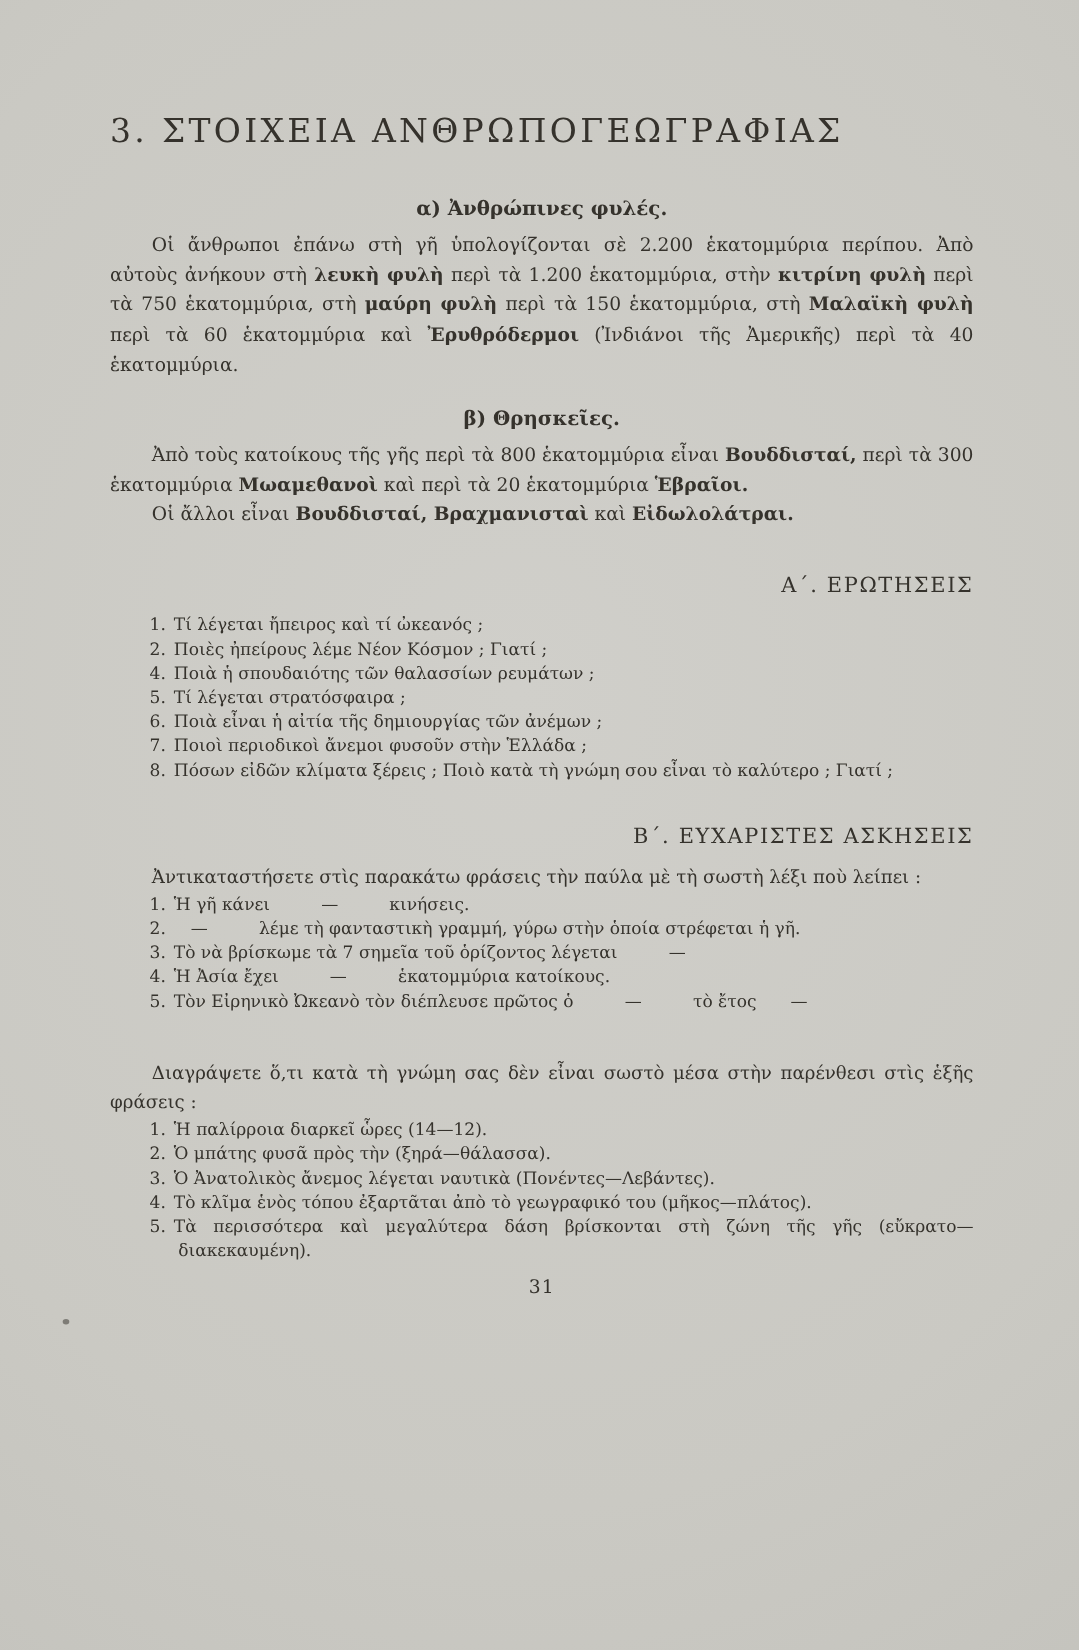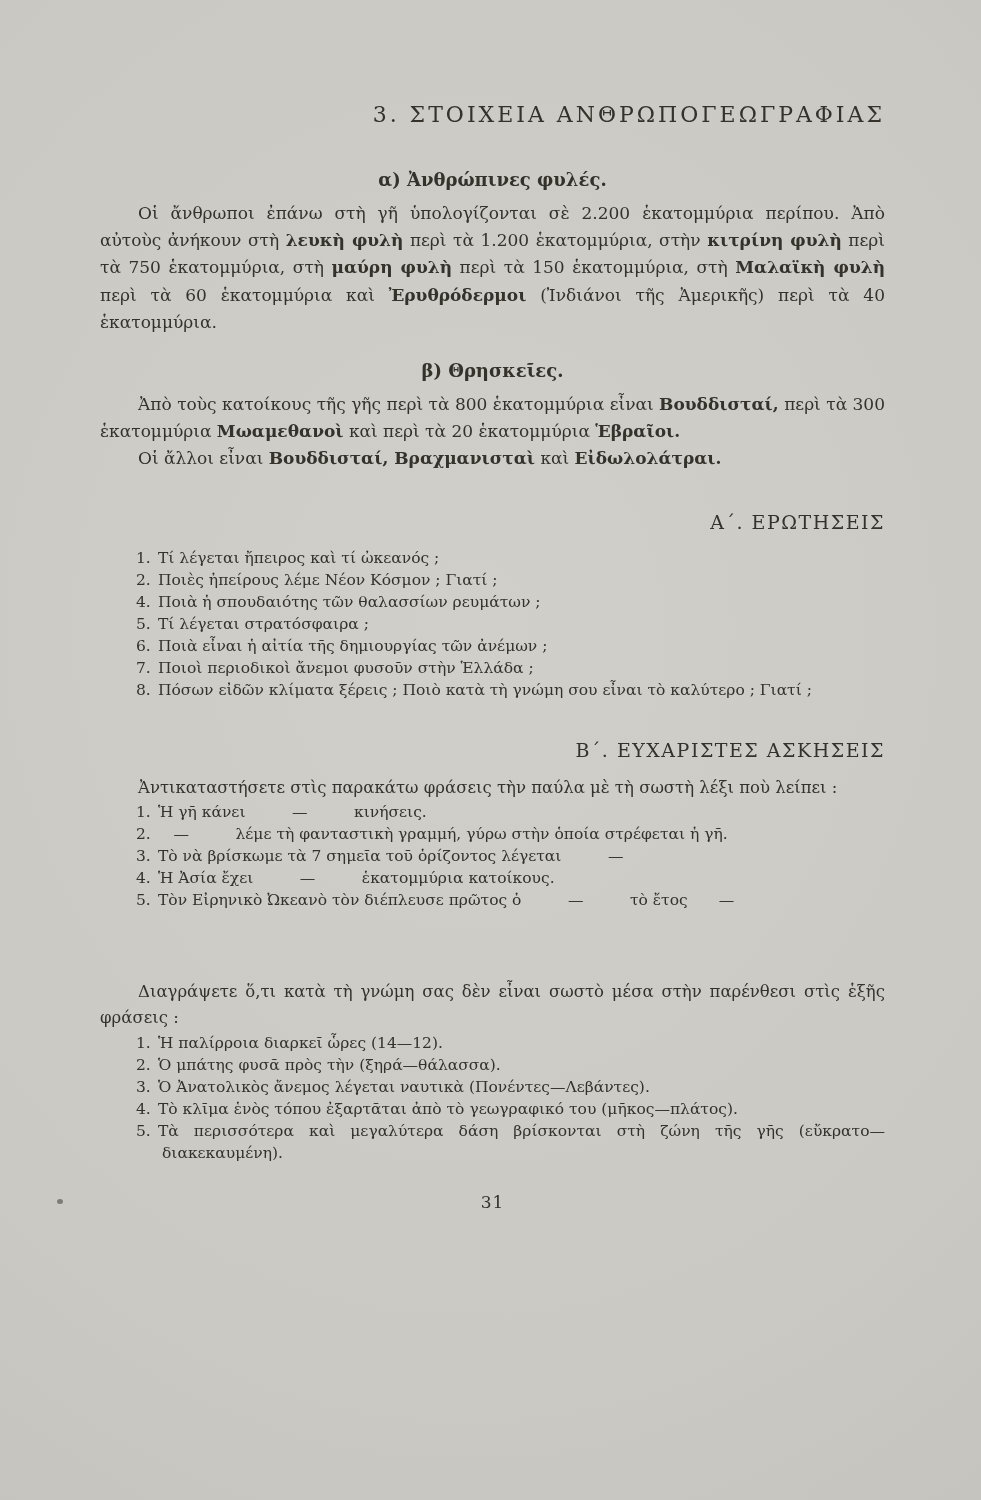--- a/index.html
+++ b/index.html
@@ -12,22 +12,22 @@
   .page{
     position:relative;
     width:981px; height:1500px;
     box-sizing:border-box;
     background:radial-gradient(ellipse 120% 90% at 48% 42%, #d0cfca 0%, var(--paper) 55%, #c0bfb9 100%);
     color:var(--ink);
     padding:102px 96px 0 100px;
     overflow:hidden;
   }
   .title{
-    text-align:right;
-    font-size:22px;
+    text-align:left;
+    font-size:30px;
     font-weight:400;
     letter-spacing:3px;
     margin:0 0 42px 0;
   }
   .sec-head{
     text-align:center;
     font-weight:700;
     font-size:18px;
     margin:24px 0 10px 0;
   }
@@ -55,25 +55,25 @@
     padding-left:26px;
     text-indent:-26px;
     text-align:justify;
   }
   .q .num{
     display:inline-block;
     width:22px;
     text-indent:0;
   }
   .intro{ font-size:16.5px; }
-  .spaced{ margin-top:68px; }
+  .spaced{ margin-top:42px; }
   .page-num{
     text-align:center;
     font-size:17px;
-    margin-top:28px;
+    margin-top:12px;
     letter-spacing:1px;
   }
   .speck{
     position:absolute;
     left:57px; top:1199px;
     width:6px; height:5px;
     background:rgba(50,48,42,.5);
     border-radius:50%;
   }
 </style>

